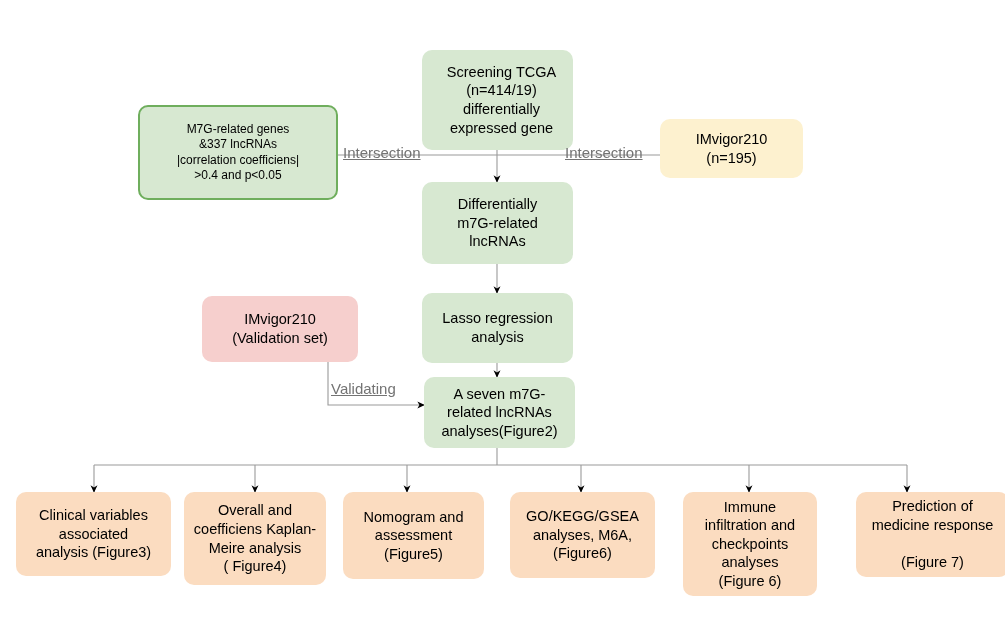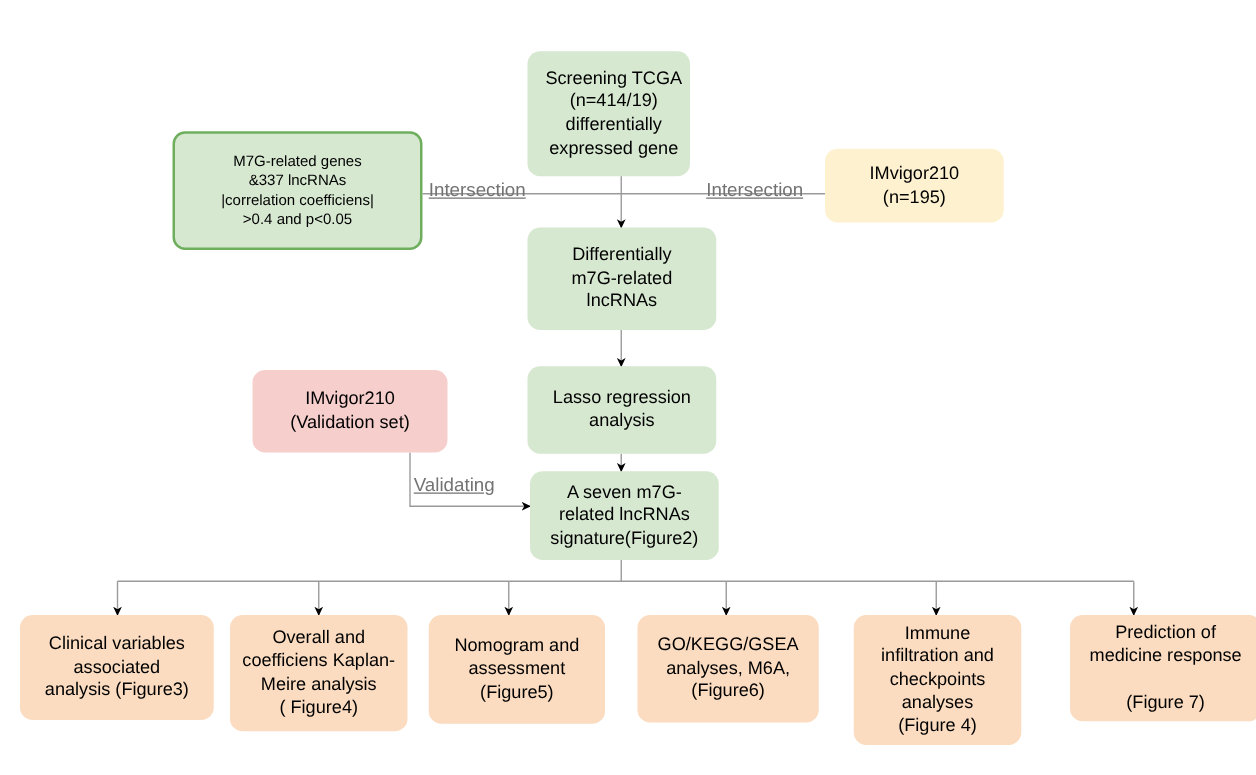--- a/index.html
+++ b/index.html
@@ -99,21 +99,21 @@
 
       <path d="M 94 465 L 94 492" marker-end="url(#ah)"></path>
       <path d="M 255 465 L 255 492" marker-end="url(#ah)"></path>
       <path d="M 407 465 L 407 492" marker-end="url(#ah)"></path>
       <path d="M 581 465 L 581 492" marker-end="url(#ah)"></path>
       <path d="M 749 465 L 749 492" marker-end="url(#ah)"></path>
       <path d="M 907 465 L 907 492" marker-end="url(#ah)"></path>
     </g>
   </svg>
 
-  <div class="node n-green" style="left:422px; top:41px; width:130px; height:100px;padding-left:12px;">Screening TCGA
+  <div class="node n-green" style="left:422px; top:50px; width:151px; height:100px;padding-left:12px;">Screening TCGA
 (n=414/19)
 differentially
 expressed gene</div>
 
   <div class="node n-green-b" style="left:138px; top:105px; width:200px; height:95px;">M7G-related genes
 &amp;337 lncRNAs
 |correlation coefficiens|
 &gt;0.4 and p&lt;0.05</div>
 
   <div class="node n-yellow" style="left:660px; top:119px; width:143px; height:59px;">IMvigor210
@@ -124,21 +124,21 @@
 lncRNAs</div>
 
   <div class="node n-green" style="left:422px; top:293px; width:151px; height:70px;">Lasso regression
 analysis</div>
 
   <div class="node n-pink" style="left:202px; top:296px; width:156px; height:66px;">IMvigor210
 (Validation set)</div>
 
   <div class="node n-green" style="left:424px; top:377px; width:151px; height:71px;">A seven m7G-
 related lncRNAs
-signature(Figure2)</div>
+analyses(Figure2)</div>
 
   <div class="edge-label" style="left:343px; top:144px;">Intersection</div>
 
   <div class="edge-label" style="left:565px; top:144px;">Intersection</div>
 
   <div class="edge-label" style="left:331px; top:380px;">Validating</div>
 
   <div class="node n-orange" style="left:16px; top:492px; width:155px; height:84px;">Clinical variables
 associated
 analysis (Figure3)</div>
@@ -153,20 +153,20 @@
 (Figure5)</div>
 
   <div class="node n-orange" style="left:510px; top:492px; width:145px; height:86px;">GO/KEGG/GSEA
 analyses, M6A,
 (Figure6)</div>
 
   <div class="node n-orange" style="left:683px; top:492px; width:134px; height:104px;">Immune
 infiltration and
 checkpoints
 analyses
-(Figure 4)</div>
+(Figure 6)</div>
 
   <div class="node n-orange" style="left:856px; top:492px; width:153px; height:85px;">Prediction of
 medicine response
 
 (Figure 7)</div>
 
 </div>
 
 </body></html>

